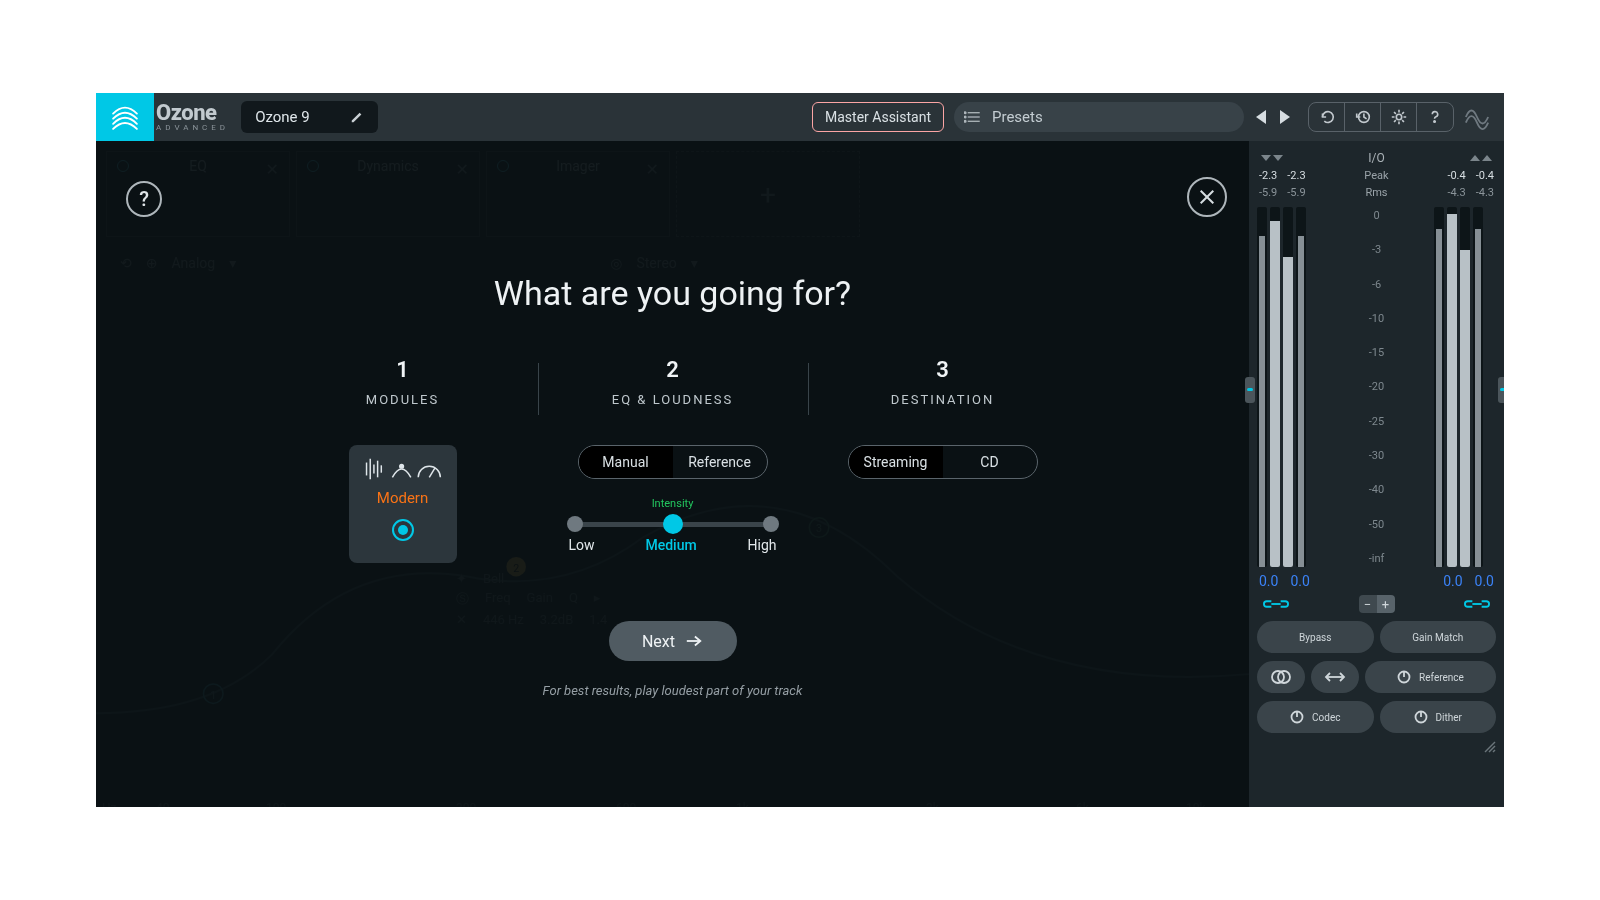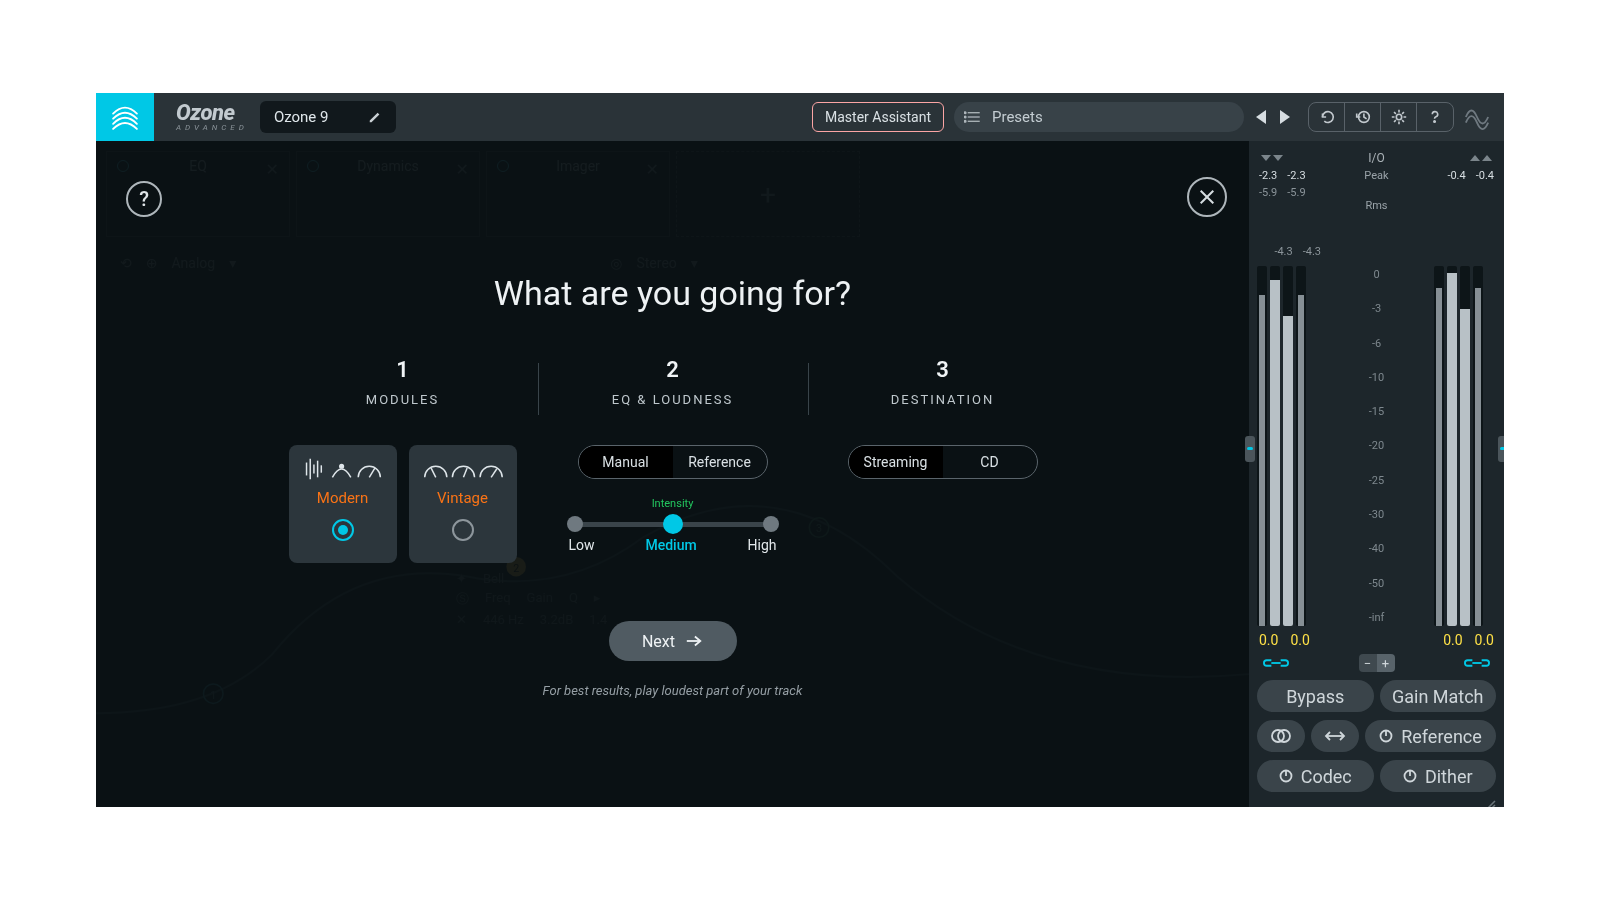--- a/index.html
+++ b/index.html
@@ -24,21 +24,21 @@
   align-items: center;
   padding: 0;
   position: relative;
   z-index: 10;
 }
 .logo-block {
   width: 58px; height: 48px; background: #00c8e6;
   display: flex; align-items: center; justify-content: center;
 }
 .logo-swirl { width: 34px; height: 34px; }
-.brand { margin-left: 22px; line-height: 1; font-style: italic; }
+.brand { margin-left: 2px; line-height: 1; }
 .brand-name { font-size: 22px; font-weight: 800; color: #c2cacf; letter-spacing: -0.5px; }
 .brand-sub { font-size: 8px; color: #8b949a; letter-spacing: 4px; text-align: right; }
 
 .preset-chip {
   margin-left: 12px;
   background: #11181c;
   border-radius: 6px;
   height: 32px;
   padding: 0 14px;
   display: flex; align-items: center; gap: 40px;
@@ -212,21 +212,21 @@
 .io-head .mid { text-align:center; flex:1; }
 .io-tris { display:flex; gap:2px; }
 .io-tri { width:0;height:0; border-left:5px solid transparent; border-right:5px solid transparent; }
 .io-tri.down { border-top:6px solid #7b858b; }
 .io-tri.up { border-bottom:6px solid #7b858b; }
 .peak-row, .rms-row { display:flex; justify-content:space-between; font-size:11px; padding:0 2px; }
 .peak-row { color:#d6dde1; margin-top:4px;}
 .peak-row .mid, .rms-row .mid { flex:0 0 46px; text-align:center; color:#9aa3a9;}
 .peak-row .pair, .rms-row .pair { display:flex; gap:10px; width:62px;}
 .peak-row .pair.right, .rms-row .pair.right { justify-content:flex-end;}
-.rms-row { color:#8b949a; margin-top:4px;flex-direction:column;}
+.rms-row { color:#8b949a; margin-top:4px;}
 
 .meters {
   margin-top:8px; flex:0 0 auto;
   display:flex; justify-content:space-between;
   height: 360px;
   position:relative;
 }
 .meter-block { width:62px; display:flex; gap:3px; align-items:flex-end; position:relative;}
 .meter-bar { width:10px; height:100%; background:#0d1518; position:relative; border-radius:2px; overflow:hidden;}
 .meter-fill { position:absolute; left:0; right:0; bottom:0; background:#b8c1c6; }
@@ -237,35 +237,35 @@
 .scale {
   position:absolute; left:0; right:0; top:0; bottom:0;
   pointer-events:none;
   display:flex; flex-direction:column; justify-content:space-between;
   font-size:11px; color:#7e888e; text-align:center;
   padding:2px 0;
 }
 .scale div { width:46px; margin:0 auto;}
 .meters-wrap { position:relative; }
 
-.bottom-nums { display:flex; justify-content:space-between; font-size:14px; color:#fde047; margin-top:6px; padding:0 2px;}
+.bottom-nums { display:flex; justify-content:space-between; font-size:14px; color:#3b82f6; margin-top:6px; padding:0 2px;}
 .bottom-nums .pair{display:flex; gap:12px; width:62px;}
 .bottom-nums .pair.right{justify-content:flex-end;}
 .link-row { display:flex; justify-content:space-between; align-items:center; margin-top:6px; padding:0 6px;}
 .link-ic { width:26px; height:14px; }
 .plusminus { display:flex; }
 .pm { width:18px;height:18px; background:#3f494f; color:#cfd6da; display:flex;align-items:center;justify-content:center; font-size:13px;}
 .pm:first-child{border-radius:4px 0 0 4px;}
 .pm:last-child{border-radius:0 4px 4px 0; background:#58636a;}
 
 .side-row { display:flex; gap:6px; margin-top:8px; }
 .side-btn {
   flex:1; background:#3a444a; border-radius:16px; height:32px;
   display:flex; align-items:center; justify-content:center; gap:8px;
-  color:#cfd6da; font-size:18px;text-align:center;
+  color:#cfd6da; font-size:10px;text-align:center;
 }
 .side-btn .pwr { width:14px;height:14px; }
 .side-btn.icon-only { flex:0 0 48px; }
 .resize { align-self:flex-end; margin-top:6px; }
 
 </style>
 </head>
 <body>
 
 <div class="app">
@@ -445,32 +445,20 @@
                       <line x1="22" y1="9" x2="22" y2="17"></line>
                     </g>
                   <path d="M34 22 Q44 4 54 22"></path>
                     <circle cx="44" cy="10" r="2" fill="#dfe6ea"></circle>
                   <path d="M62 22 A12 12 0 0 1 86 22"></path>
                     <line x1="74" y1="22" x2="80" y2="12"></line>
                 </svg>
                 <div class="card-label">Modern</div>
                 <div class="radio active"></div>
               </div>
-              <div class="card">
-                <svg viewBox="0 0 90 26" fill="none" stroke="#dfe6ea" stroke-width="1.6">
-                  <path d="M4 22 A12 12 0 0 1 28 22"></path>
-                    <line x1="16" y1="22" x2="11" y2="12"></line>
-                  <path d="M34 22 A12 12 0 0 1 58 22"></path>
-                    <line x1="46" y1="22" x2="50" y2="12"></line>
-                  <path d="M64 22 A12 12 0 0 1 88 22"></path>
-                    <line x1="76" y1="22" x2="82" y2="13"></line>
-                </svg>
-                <div class="card-label">Vintage</div>
-                <div class="radio"></div>
-              </div>
             </div>
           </div>
 
           <div class="step">
             <div class="step-num">2</div>
             <div class="step-label">EQ &amp; LOUDNESS</div>
             <div class="pill-group">
               <div class="pill active">Manual</div>
               <div class="pill">Reference</div>
             </div>

